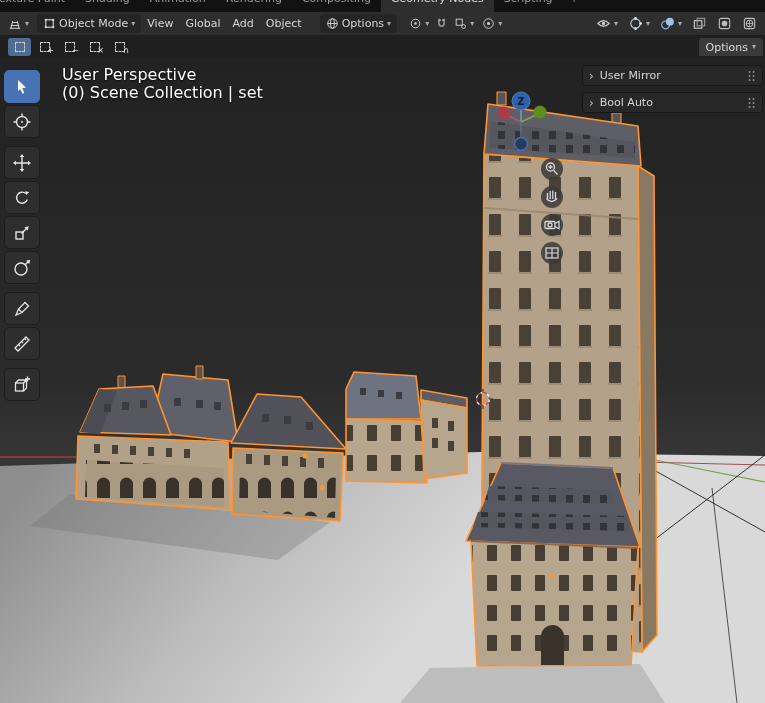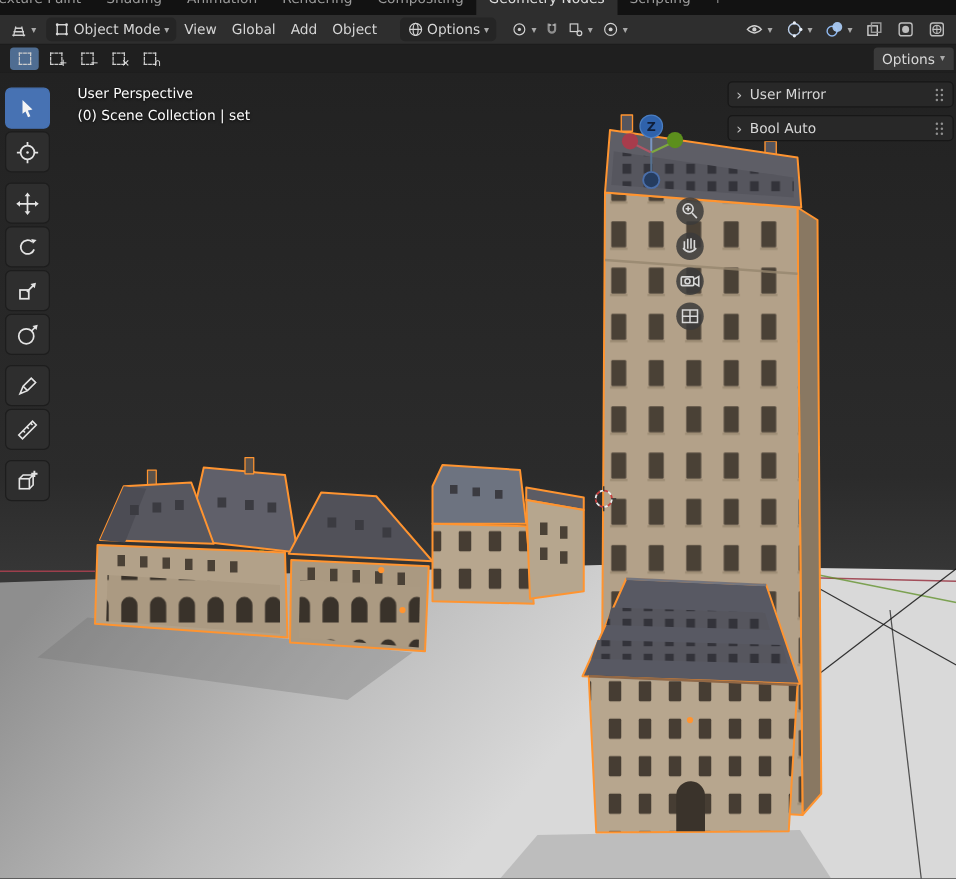--- a/index.html
+++ b/index.html
@@ -41,21 +41,21 @@
   .scene { position:absolute; inset:0; display:block; }
 
   
   .toolshelf { position:absolute; left:4px; top:12px; display:flex; flex-direction:column; gap:2px; z-index:4; }
   .tool { width:36px; height:33px; background:#2e2e2e; border:1px solid #1d1d1d; border-radius:5px; display:flex; align-items:center; justify-content:center; }
   .tool.active { background:#4772b3; border-color:#4772b3; }
   .tool.gap { margin-top:6px; }
   .tool svg { display:block; }
 
   
-  .vtext { position:absolute; left:62px; top:8px; font-size:11px; line-height:18px; color:#fdfdfd; text-shadow:0 1px 2px rgba(0,0,0,.85); z-index:3; }
+  .vtext { position:absolute; left:62px; top:8px; font-size:16px; line-height:18px; color:#fdfdfd; text-shadow:0 1px 2px rgba(0,0,0,.85); z-index:3; }
 
   
   .panel { position:absolute; right:2px; width:181px; height:21px; background:rgba(41,41,41,.95); border:1px solid #171717; border-radius:4px; display:flex; align-items:center; padding:0 6px; font-size:11px; color:#d6d6d6; z-index:5; }
   .panel .parrow { font-size:12px; color:#bdbdbd; margin-right:6px; line-height:1; }
   .panel .grip { margin-left:auto; }
   .panel1 { top:7px; } .panel2 { top:34px; }
 </style>
 </head>
 <body>
 

